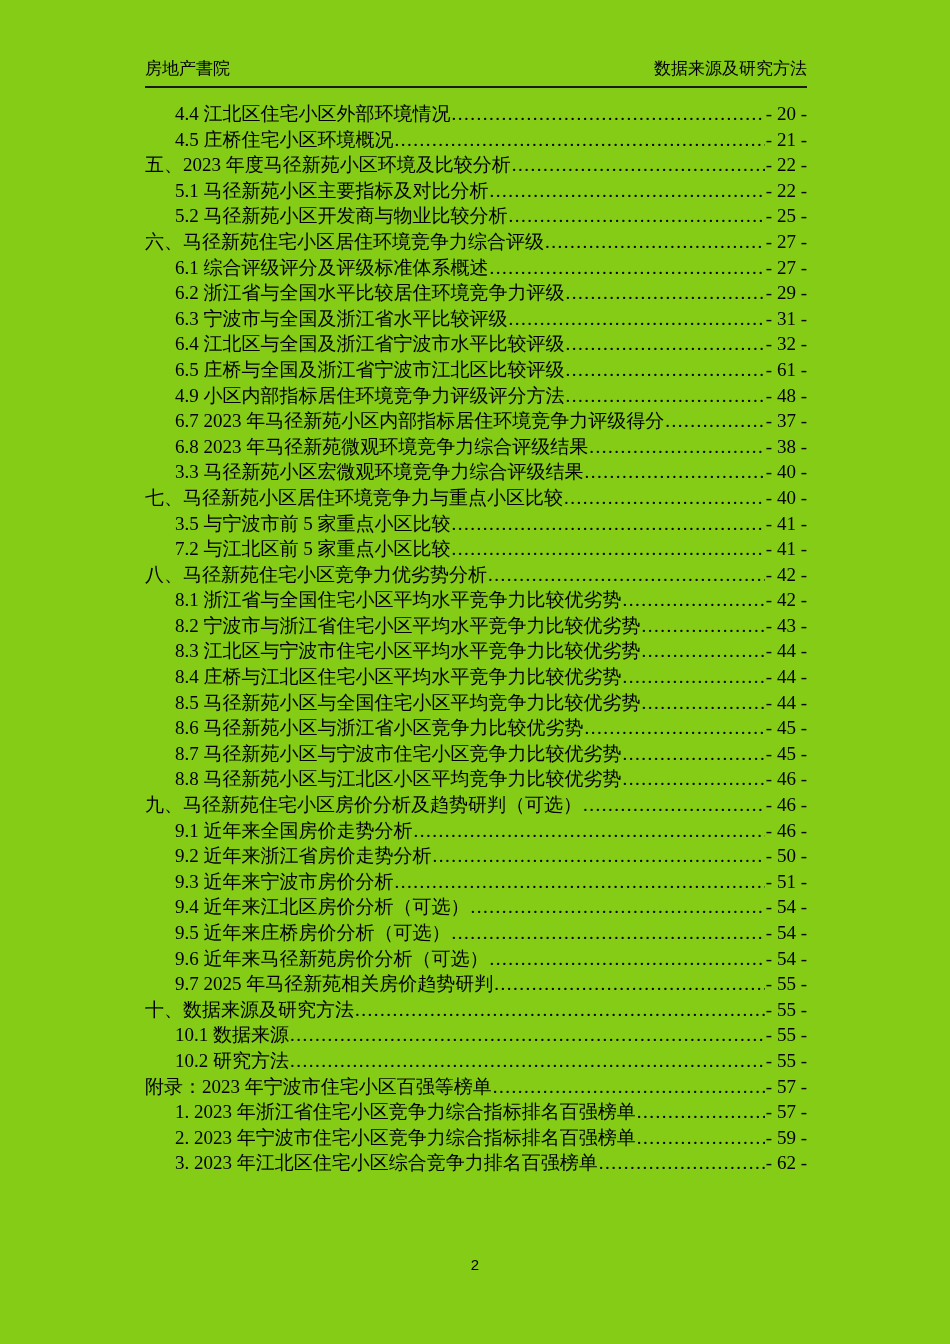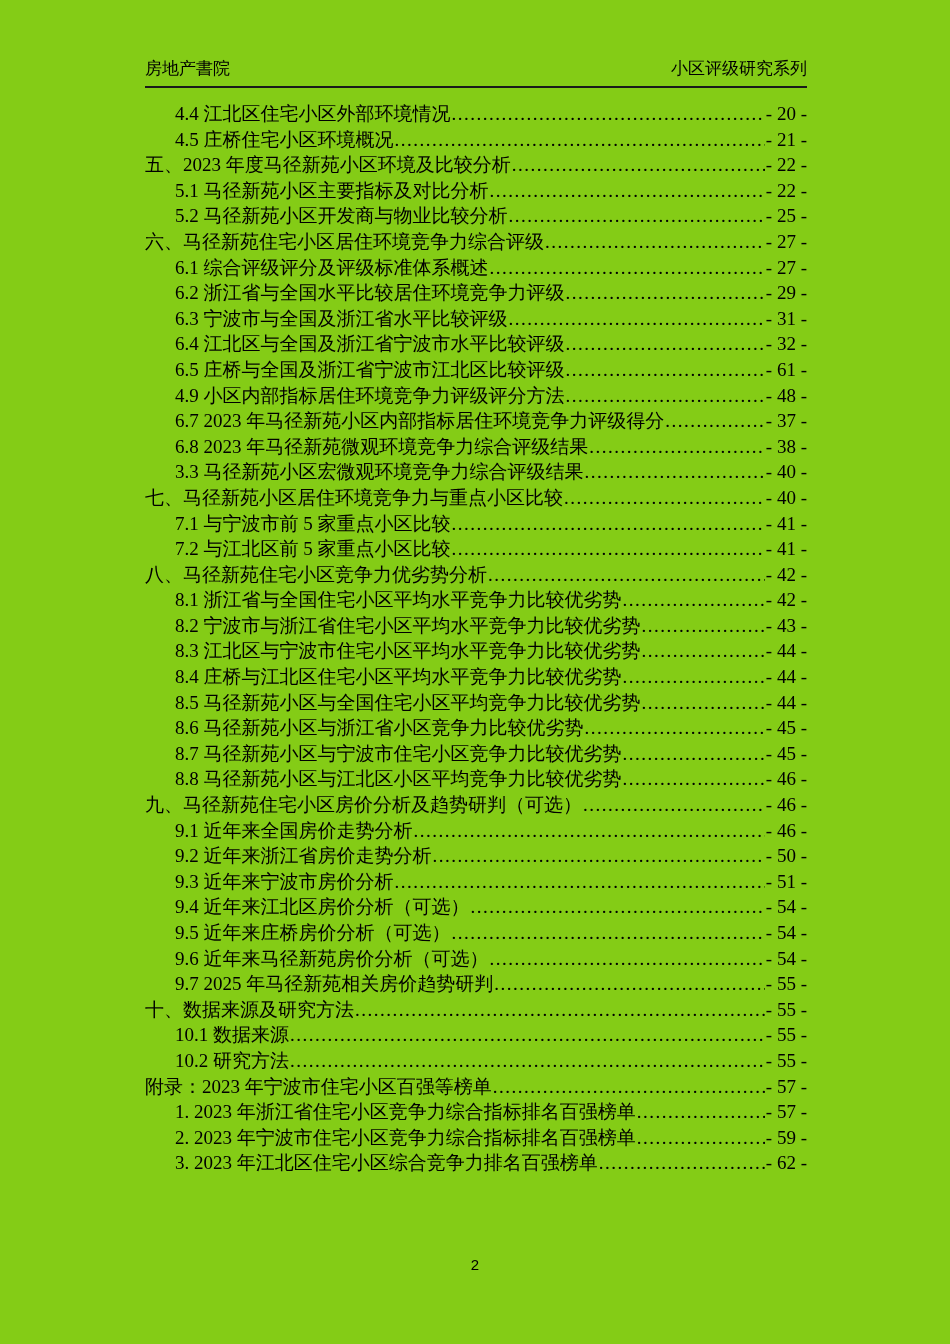--- a/index.html
+++ b/index.html
@@ -63,21 +63,21 @@
     font-size: 15px;
   }
 </style>
 </head>
 <body>
 
 <div class="page">
 
   <div class="doc-header">
     <span>房地产書院</span>
-    <span>小区评级研究系列</span>
+    <span>数据来源及研究方法</span>
   </div>
 
   <div class="toc">
     <div class="toc-row level-2">
       <span class="toc-title">4.4 江北区住宅小区外部环境情况</span>
       <span class="toc-dots"></span>
       <span class="toc-page">- 20 -</span>
     </div>
 
     <div class="toc-row level-2">
@@ -164,21 +164,21 @@
       <span class="toc-page">- 40 -</span>
     </div>
 
     <div class="toc-row level-1">
       <span class="toc-title">七、马径新苑小区居住环境竞争力与重点小区比较</span>
       <span class="toc-dots"></span>
       <span class="toc-page">- 40 -</span>
     </div>
 
     <div class="toc-row level-2">
-      <span class="toc-title">7.1 与宁波市前 5 家重点小区比较</span>
+      <span class="toc-title">3.5 与宁波市前 5 家重点小区比较</span>
       <span class="toc-dots"></span>
       <span class="toc-page">- 41 -</span>
     </div>
 
     <div class="toc-row level-2">
       <span class="toc-title">7.2 与江北区前 5 家重点小区比较</span>
       <span class="toc-dots"></span>
       <span class="toc-page">- 41 -</span>
     </div>
 

